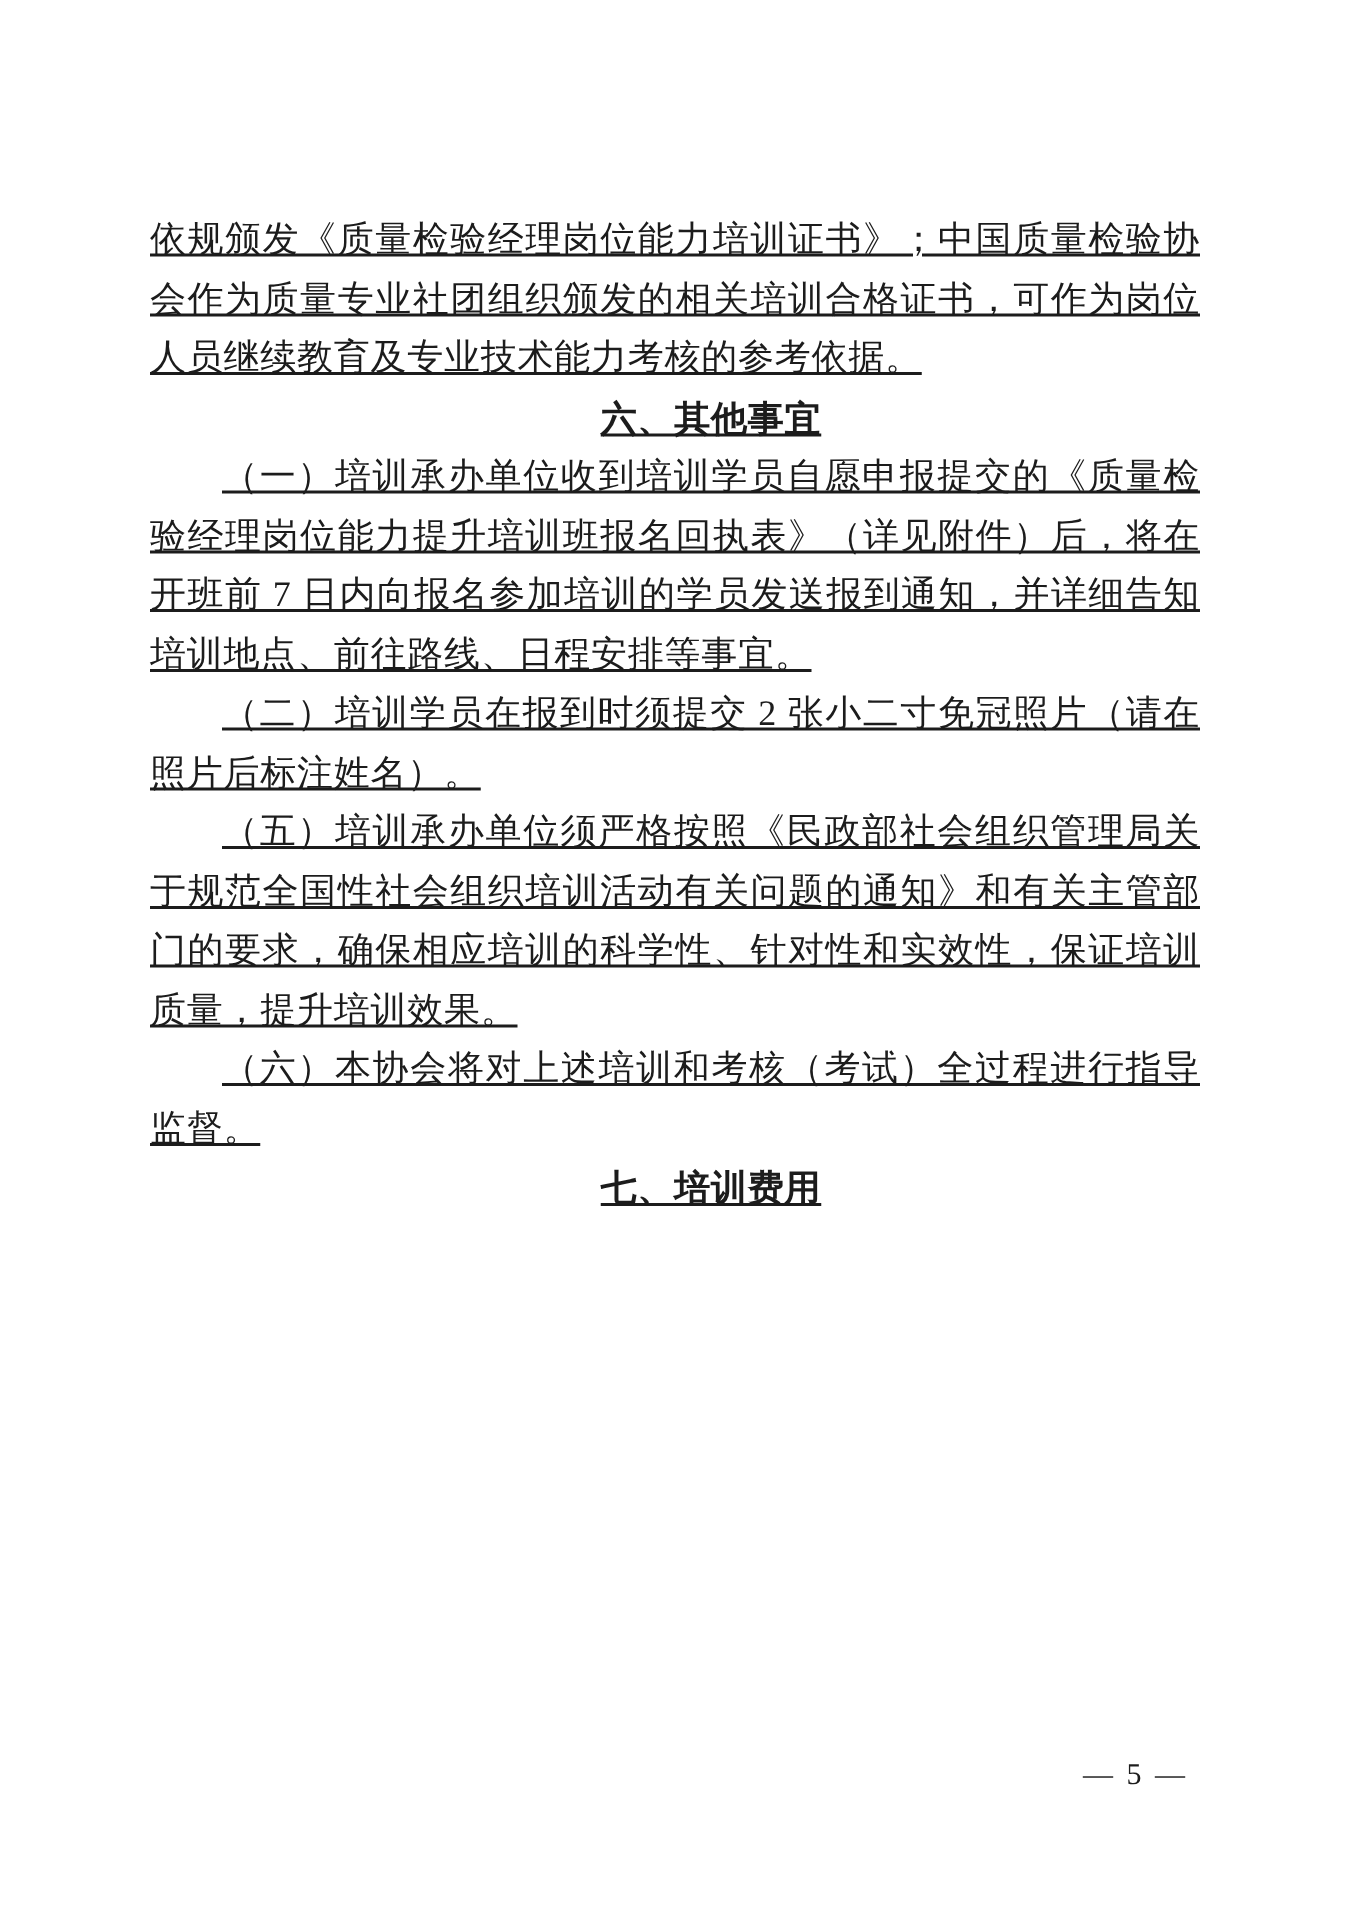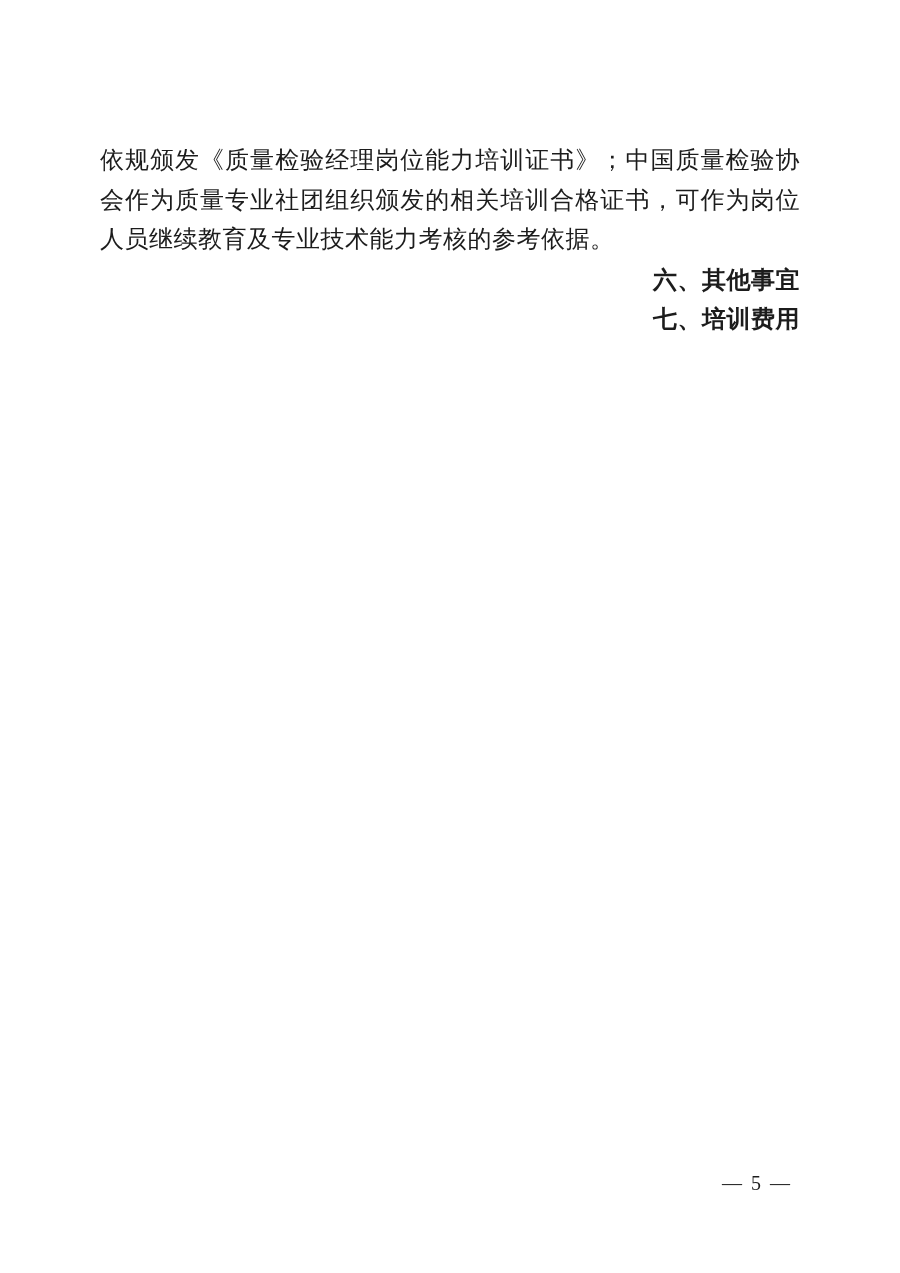--- a/index.html
+++ b/index.html
@@ -18,36 +18,37 @@
   }
   .text-block {
     position: absolute;
     left: 100px;
     top: 141px;
     width: 700px;
     font-size: 24px;
     line-height: 39.5px;
     text-align: justify;
     letter-spacing: 0.5px;
+    text-decoration: underline;
   }
   .text-block p {
     margin: 0;
     text-indent: 2em;
   }
   .text-block p.continuation {
     text-indent: 0;
   }
   .section-heading {
     margin: 0;
     font-family: "Liberation Sans", "DejaVu Sans", sans-serif;
     font-weight: 700;
     font-size: 24px;
     line-height: 39.5px;
     text-indent: 2em;
-    text-align: right;
+    text-align: center;
     letter-spacing: 0.5px;
   }
   .page-number {
     position: absolute;
     right: 108px;
     top: 1172px;
     font-size: 20px;
     letter-spacing: 2px;
     color: #1c1c1c;
     font-family: "Liberation Serif", "DejaVu Serif", serif;
@@ -57,25 +58,29 @@
 <body>
 
 <div class="page">
 
   <div class="text-block">
 
     <p class="continuation">依规颁发《质量检验经理岗位能力培训证书》；中国质量检验协会作为质量专业社团组织颁发的相关培训合格证书，可作为岗位人员继续教育及专业技术能力考核的参考依据。</p>
 
     <h2 class="section-heading">六、其他事宜</h2>
 
+    <p>（一）培训承办单位收到培训学员自愿申报提交的《质量检验经理岗位能力提升培训班报名回执表》（详见附件）后，将在开班前 7 日内向报名参加培训的学员发送报到通知，并详细告知培训地点、前往路线、日程安排等事宜。</p>
+
+    <p>（二）培训学员在报到时须提交 2 张小二寸免冠照片（请在照片后标注姓名）。</p>
 
 
 
+    <p>（五）培训承办单位须严格按照《民政部社会组织管理局关于规范全国性社会组织培训活动有关问题的通知》和有关主管部门的要求，确保相应培训的科学性、针对性和实效性，保证培训质量，提升培训效果。</p>
 
-
+    <p>（六）本协会将对上述培训和考核（考试）全过程进行指导监督。</p>
 
     <h2 class="section-heading">七、培训费用</h2>
 
 
   </div>
 
   <div class="page-number">— 5 —</div>
 
 </div>
 

